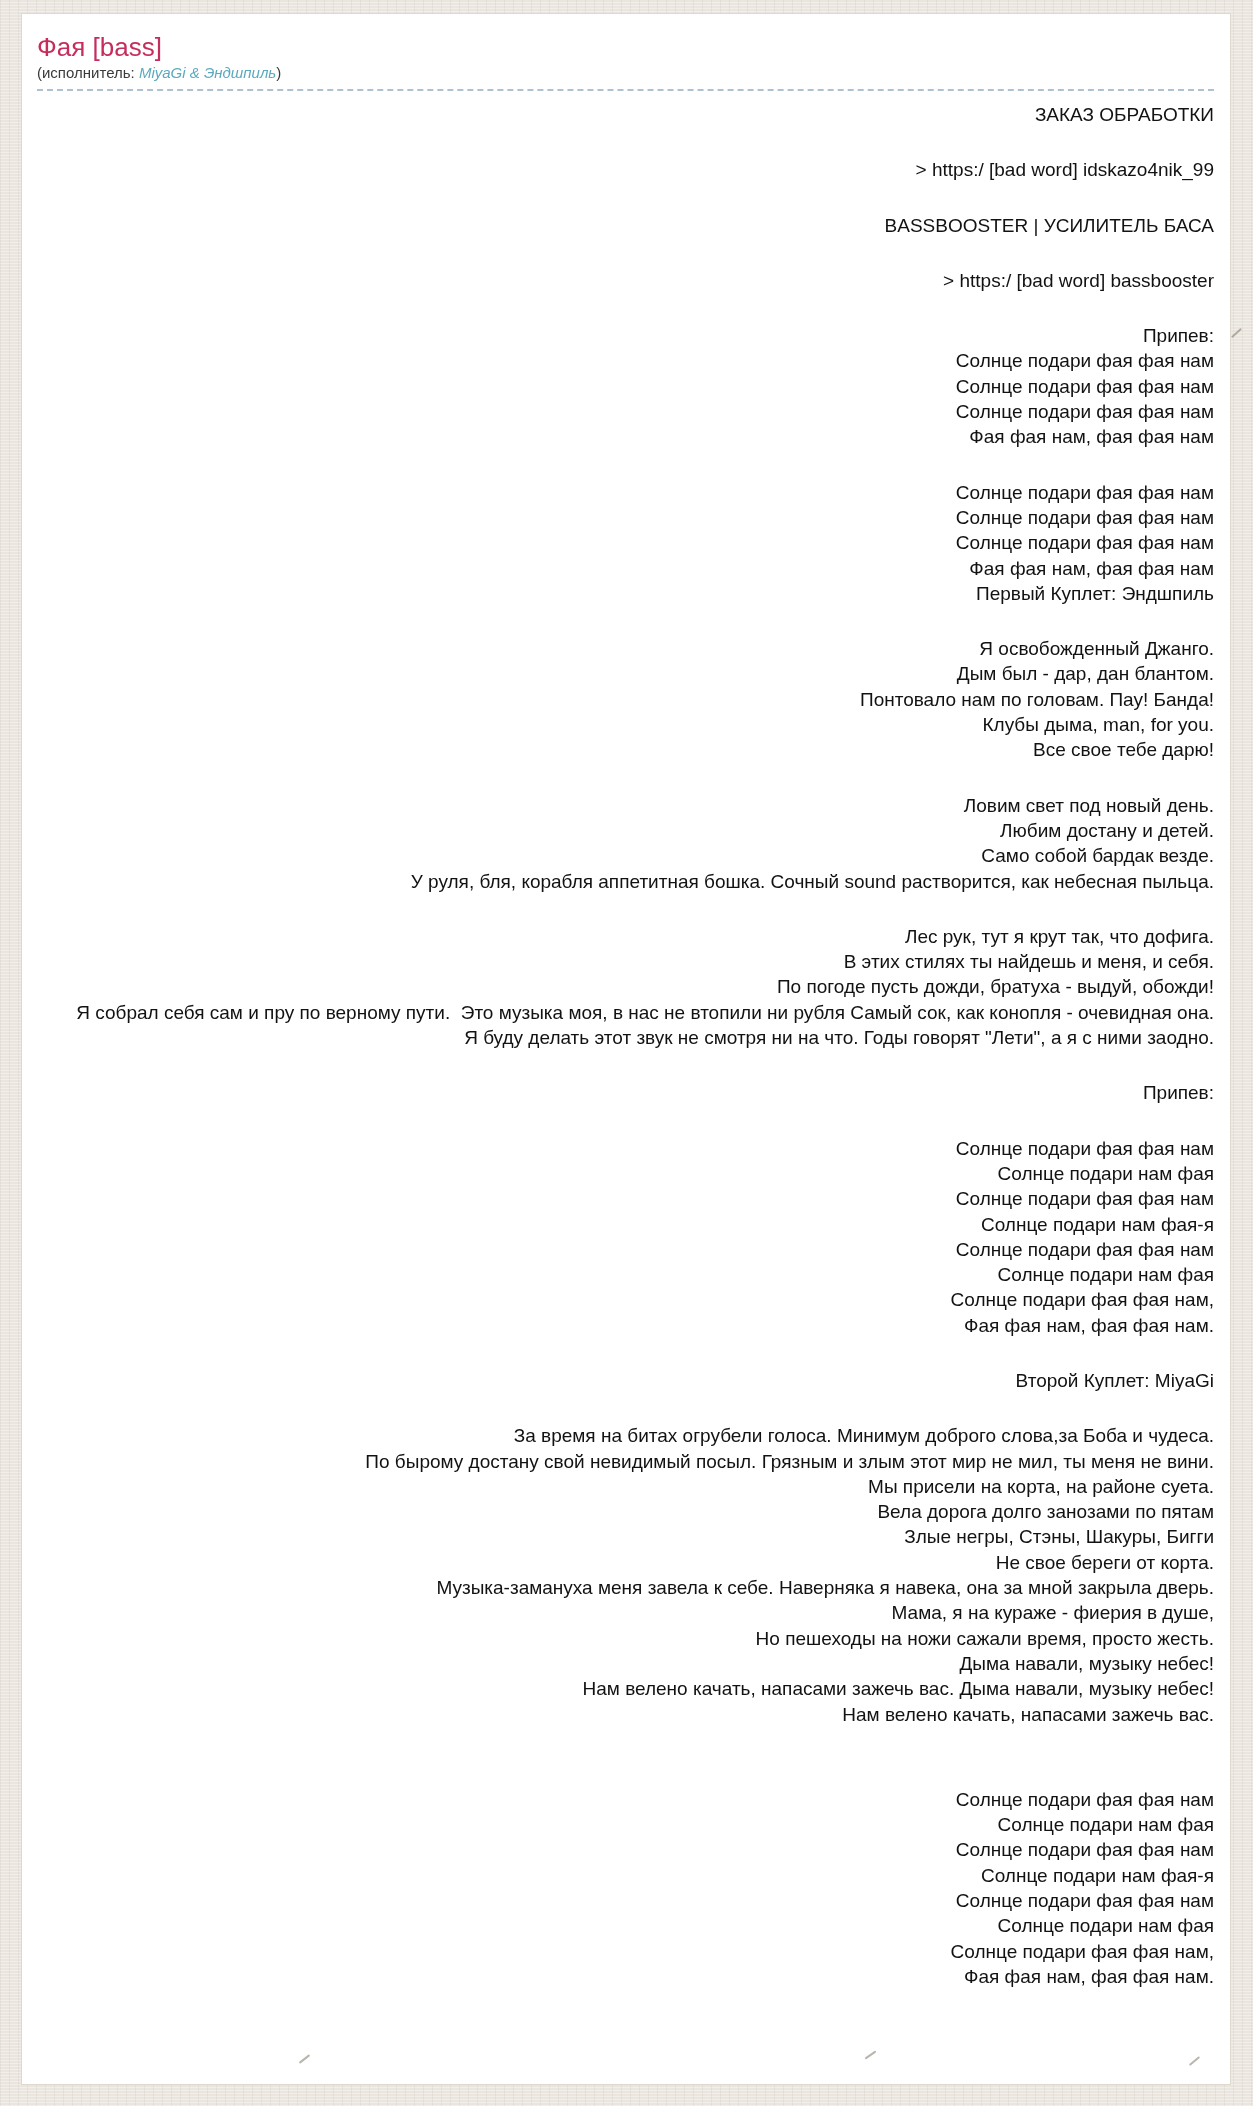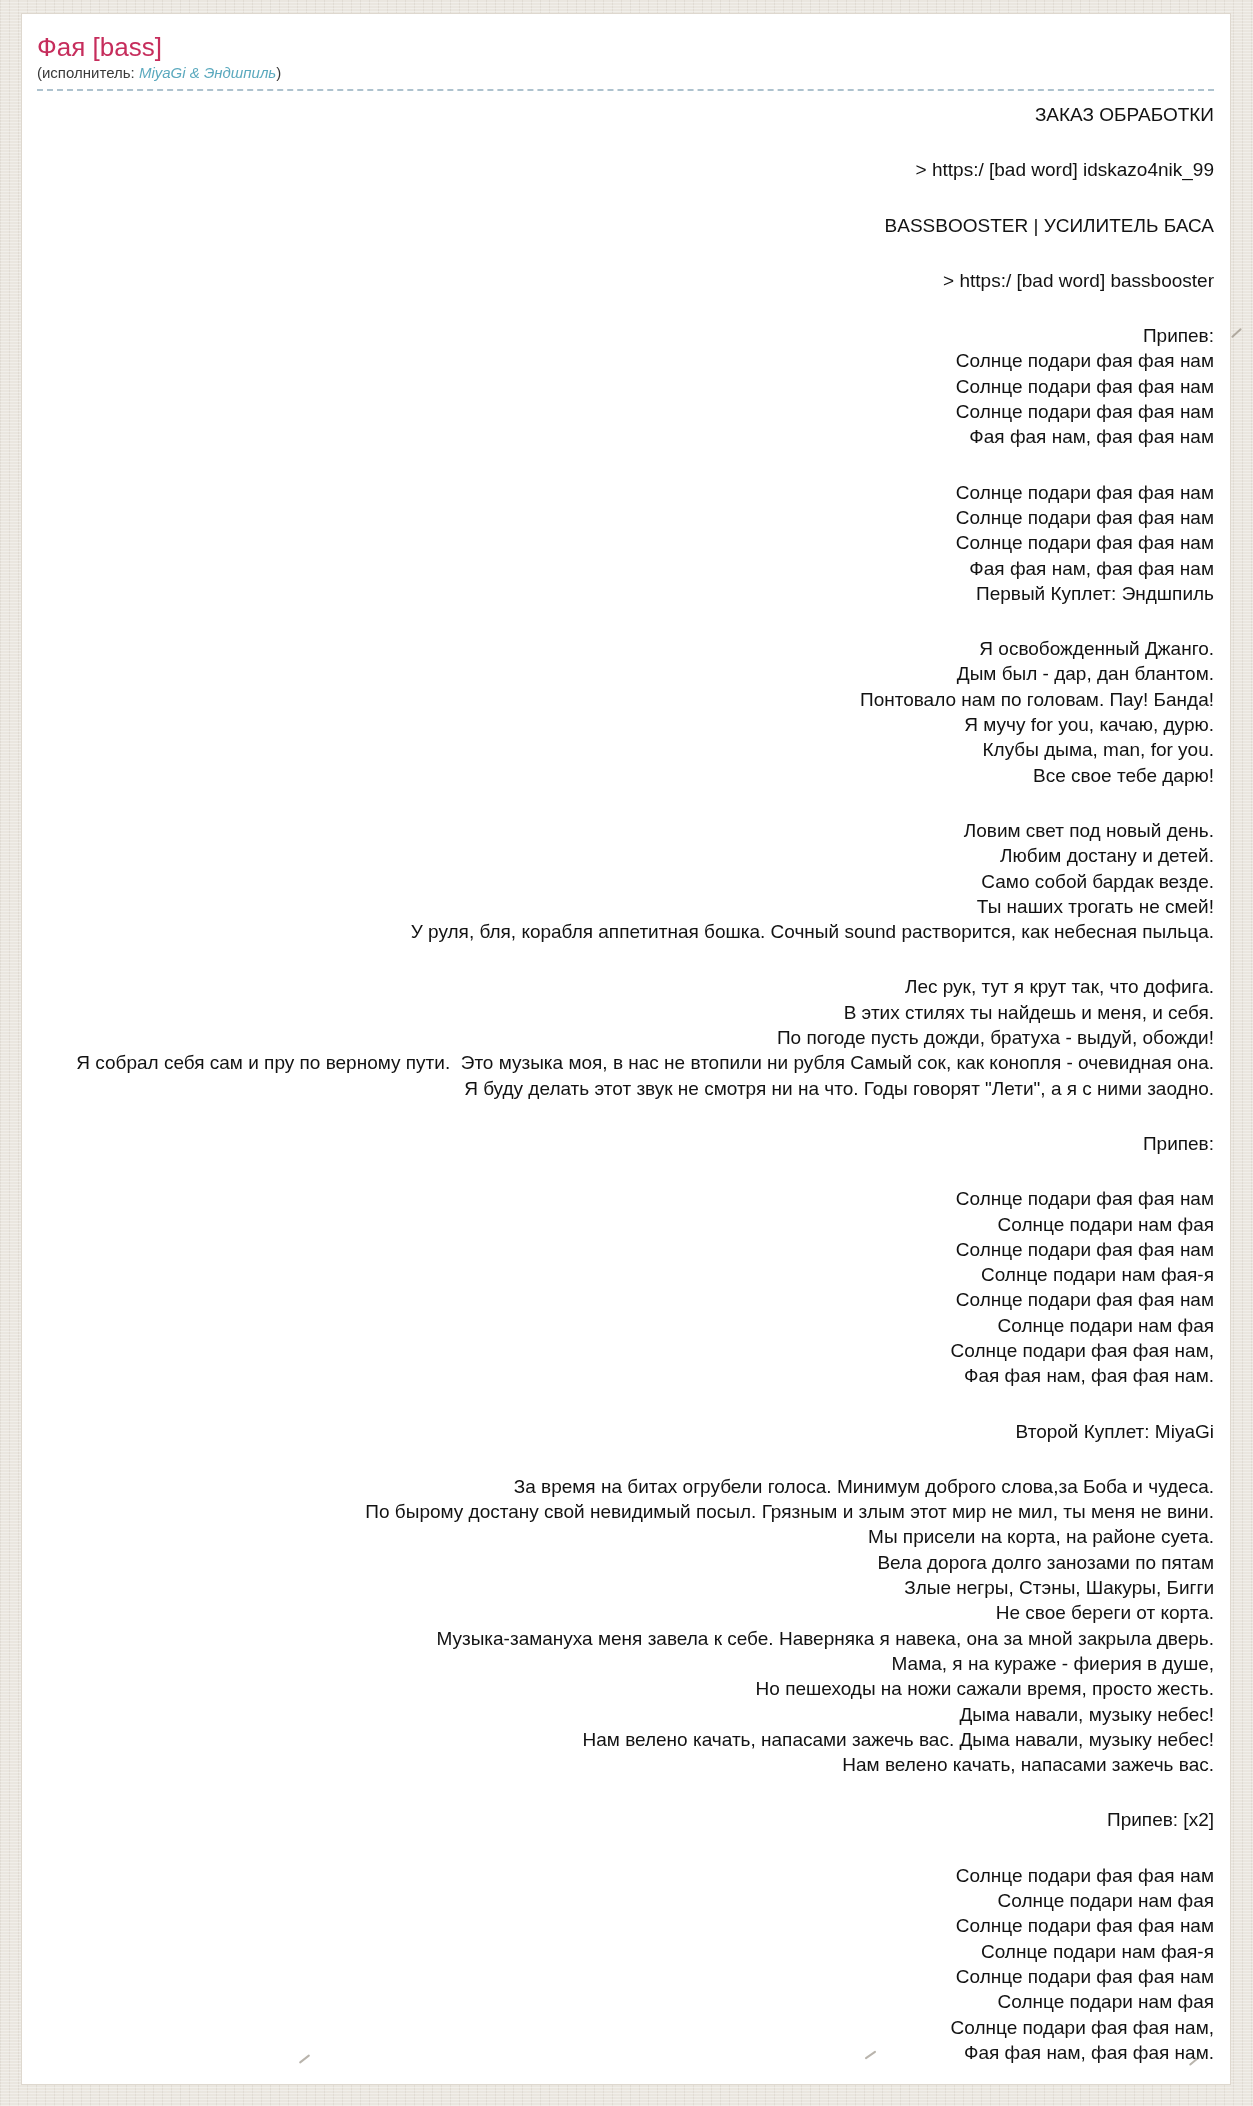--- a/index.html
+++ b/index.html
@@ -104,28 +104,26 @@
       <div class="lyric-line blank">&nbsp;</div>
       <div class="lyric-line">Солнце подари фая фая нам</div>
       <div class="lyric-line">Солнце подари фая фая нам</div>
       <div class="lyric-line">Солнце подари фая фая нам</div>
       <div class="lyric-line">Фая фая нам, фая фая нам</div>
       <div class="lyric-line">Первый Куплет: Эндшпиль</div>
       <div class="lyric-line blank">&nbsp;</div>
       <div class="lyric-line">Я освобожденный Джанго.</div>
       <div class="lyric-line"> Дым был - дар, дан блантом.</div>
       <div class="lyric-line">Понтовало нам по головам. Пау! Банда!</div>
-      <div class="lyric-line">Я мучу for you, качаю, дурю.</div>
       <div class="lyric-line">Клубы дыма, man, for you.</div>
       <div class="lyric-line">Все свое тебе дарю!</div>
       <div class="lyric-line blank">&nbsp;</div>
       <div class="lyric-line">Ловим свет под новый день.</div>
       <div class="lyric-line">Любим достану и детей.</div>
       <div class="lyric-line"> Само собой бардак везде.</div>
-      <div class="lyric-line"> Ты наших трогать не смей!</div>
       <div class="lyric-line"> У руля, бля, корабля аппетитная бошка. Сочный sound растворится, как небесная пыльца.</div>
       <div class="lyric-line blank">&nbsp;</div>
       <div class="lyric-line">Лес рук, тут я крут так, что дофига.</div>
       <div class="lyric-line">В этих стилях ты найдешь и меня, и себя.</div>
       <div class="lyric-line"> По погоде пусть дожди, братуха - выдуй, обожди!</div>
       <div class="lyric-line">Я собрал себя сам и пру по верному пути.  Это музыка моя, в нас не втопили ни рубля Самый сок, как конопля - очевидная она.</div>
       <div class="lyric-line">Я буду делать этот звук не смотря ни на что. Годы говорят "Лети", а я с ними заодно.</div>
       <div class="lyric-line blank">&nbsp;</div>
       <div class="lyric-line">Припев:</div>
       <div class="lyric-line blank">&nbsp;</div>
@@ -146,21 +144,20 @@
       <div class="lyric-line"> Вела дорога долго занозами по пятам</div>
       <div class="lyric-line"> Злые негры, Стэны, Шакуры, Бигги</div>
       <div class="lyric-line">Не свое береги от корта.</div>
       <div class="lyric-line">Музыка-замануха меня завела к себе. Наверняка я навека, она за мной закрыла дверь.</div>
       <div class="lyric-line">Мама, я на кураже - фиерия в душе,</div>
       <div class="lyric-line">Но пешеходы на ножи сажали время, просто жесть.</div>
       <div class="lyric-line">Дыма навали, музыку небес!</div>
       <div class="lyric-line"> Нам велено качать, напасами зажечь вас. Дыма навали, музыку небес!</div>
       <div class="lyric-line">Нам велено качать, напасами зажечь вас.</div>
       <div class="lyric-line blank">&nbsp;</div>
-      <div class="lyric-line">Припев: [x2]</div>
       <div class="lyric-line blank">&nbsp;</div>
       <div class="lyric-line">Солнце подари фая фая нам</div>
       <div class="lyric-line">Солнце подари нам фая</div>
       <div class="lyric-line">Солнце подари фая фая нам</div>
       <div class="lyric-line">Солнце подари нам фая-я</div>
       <div class="lyric-line">Солнце подари фая фая нам</div>
       <div class="lyric-line">Солнце подари нам фая</div>
       <div class="lyric-line">Солнце подари фая фая нам,</div>
       <div class="lyric-line">Фая фая нам, фая фая нам.</div>
     </div>

